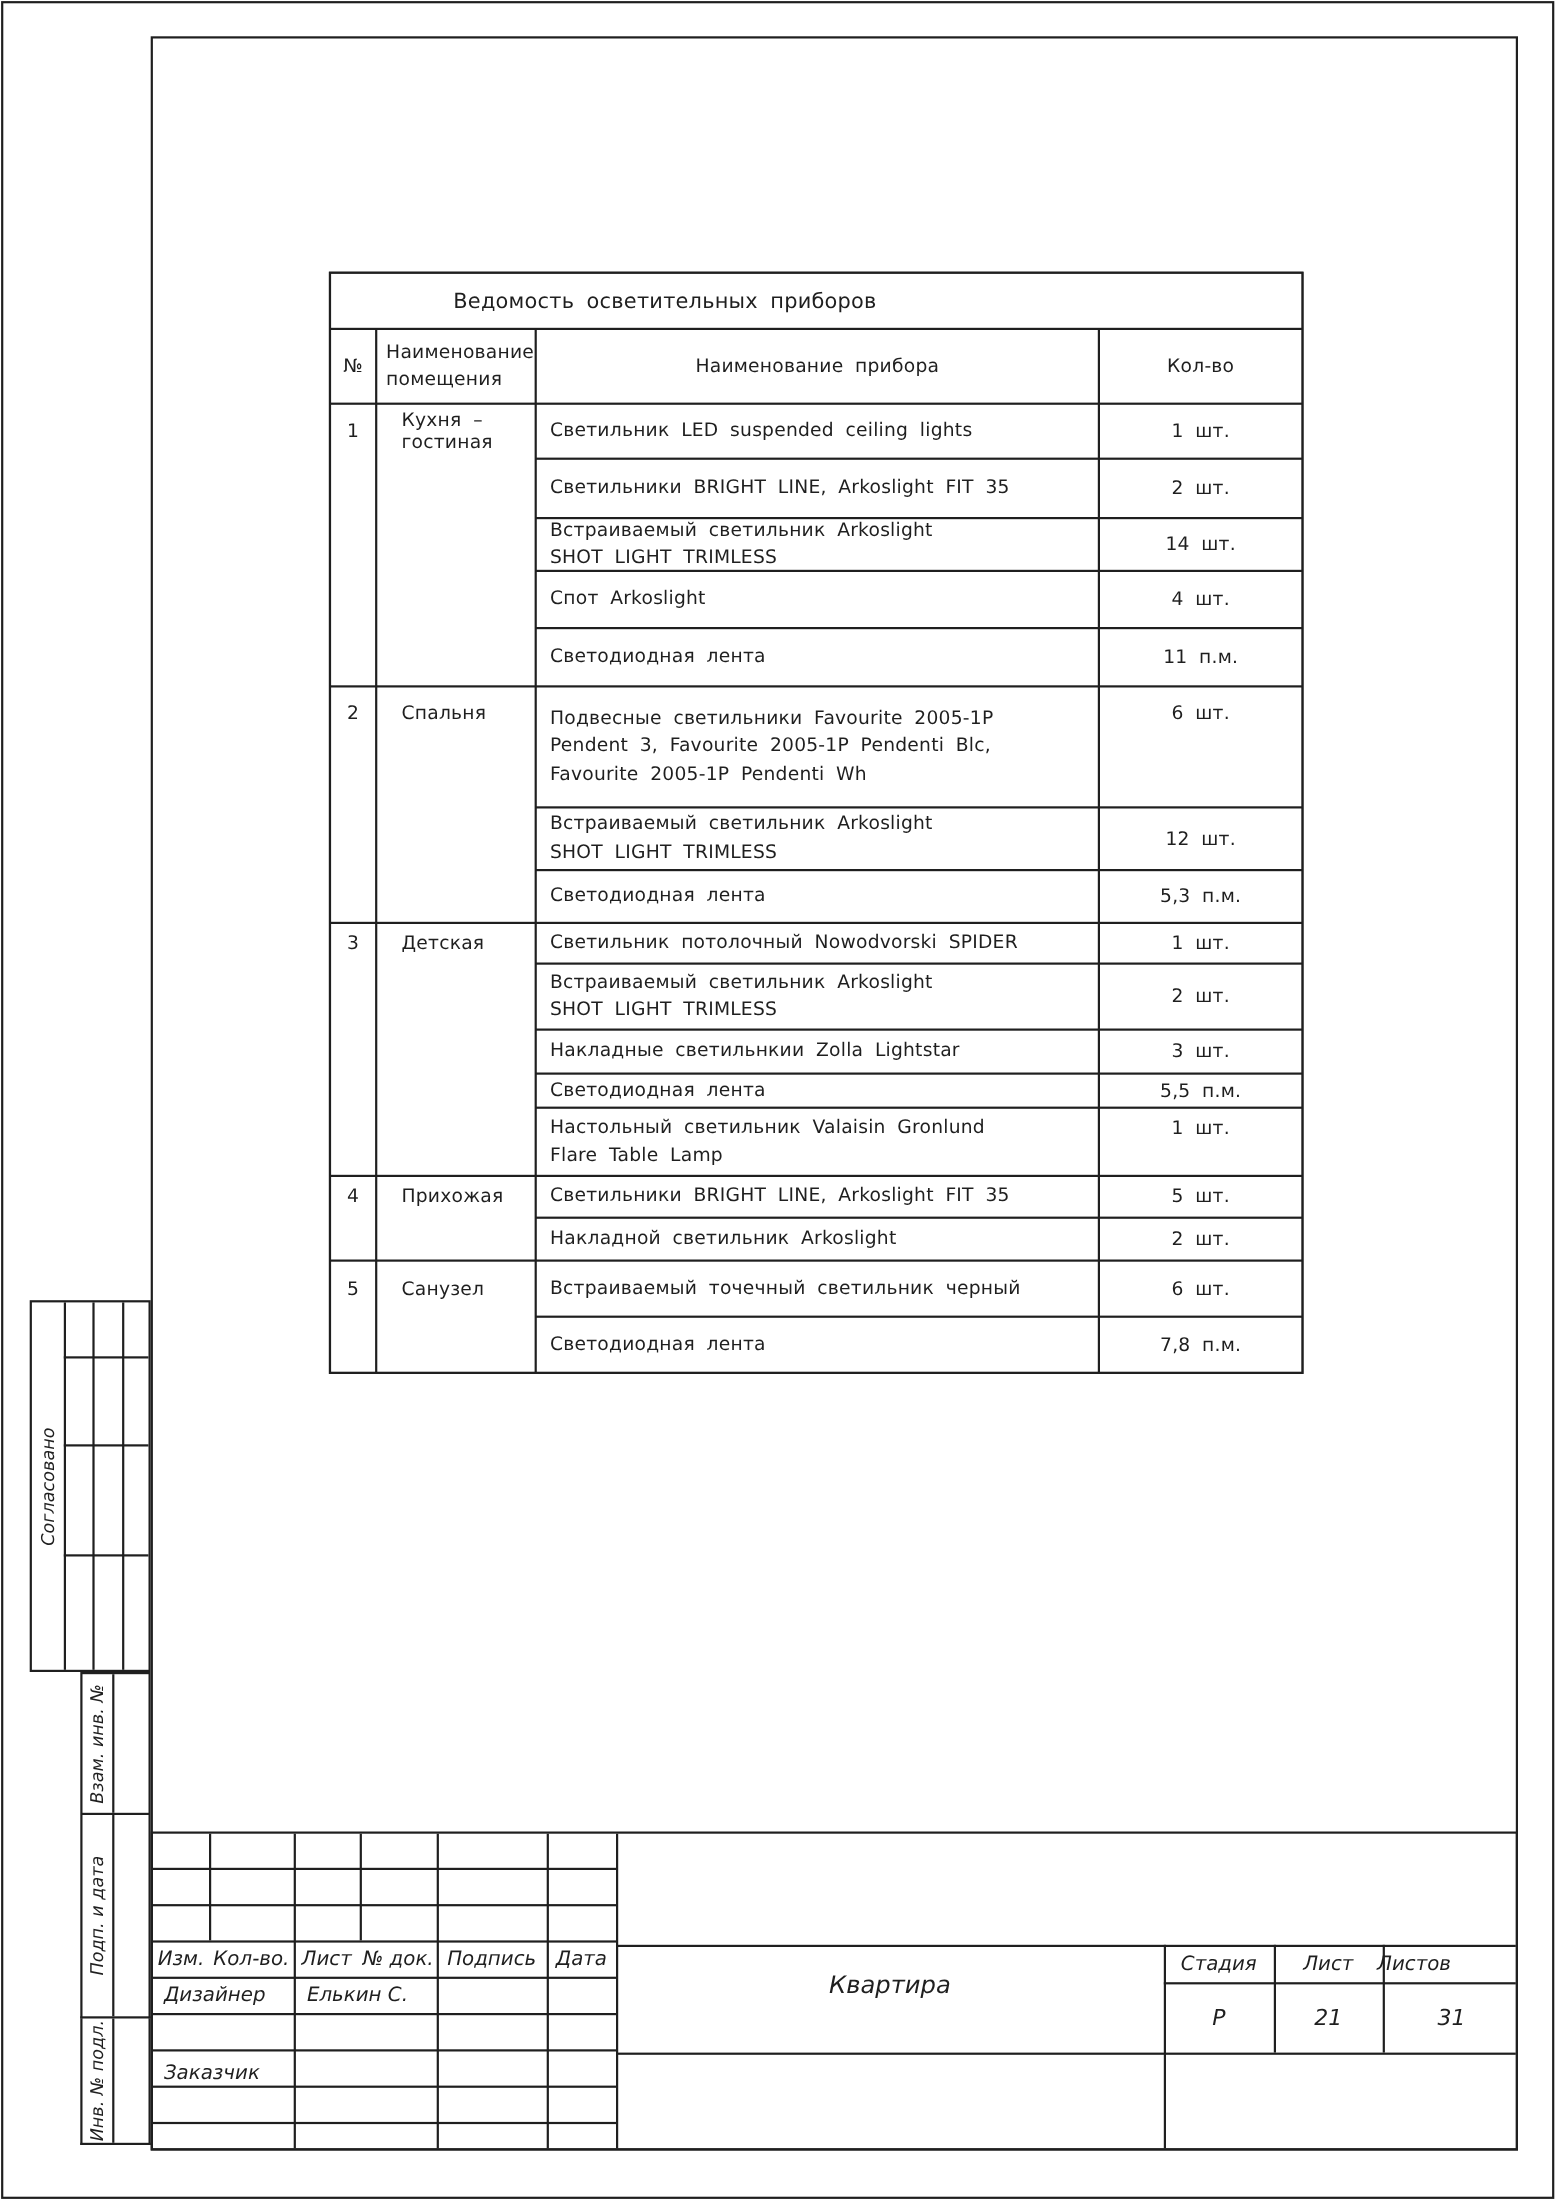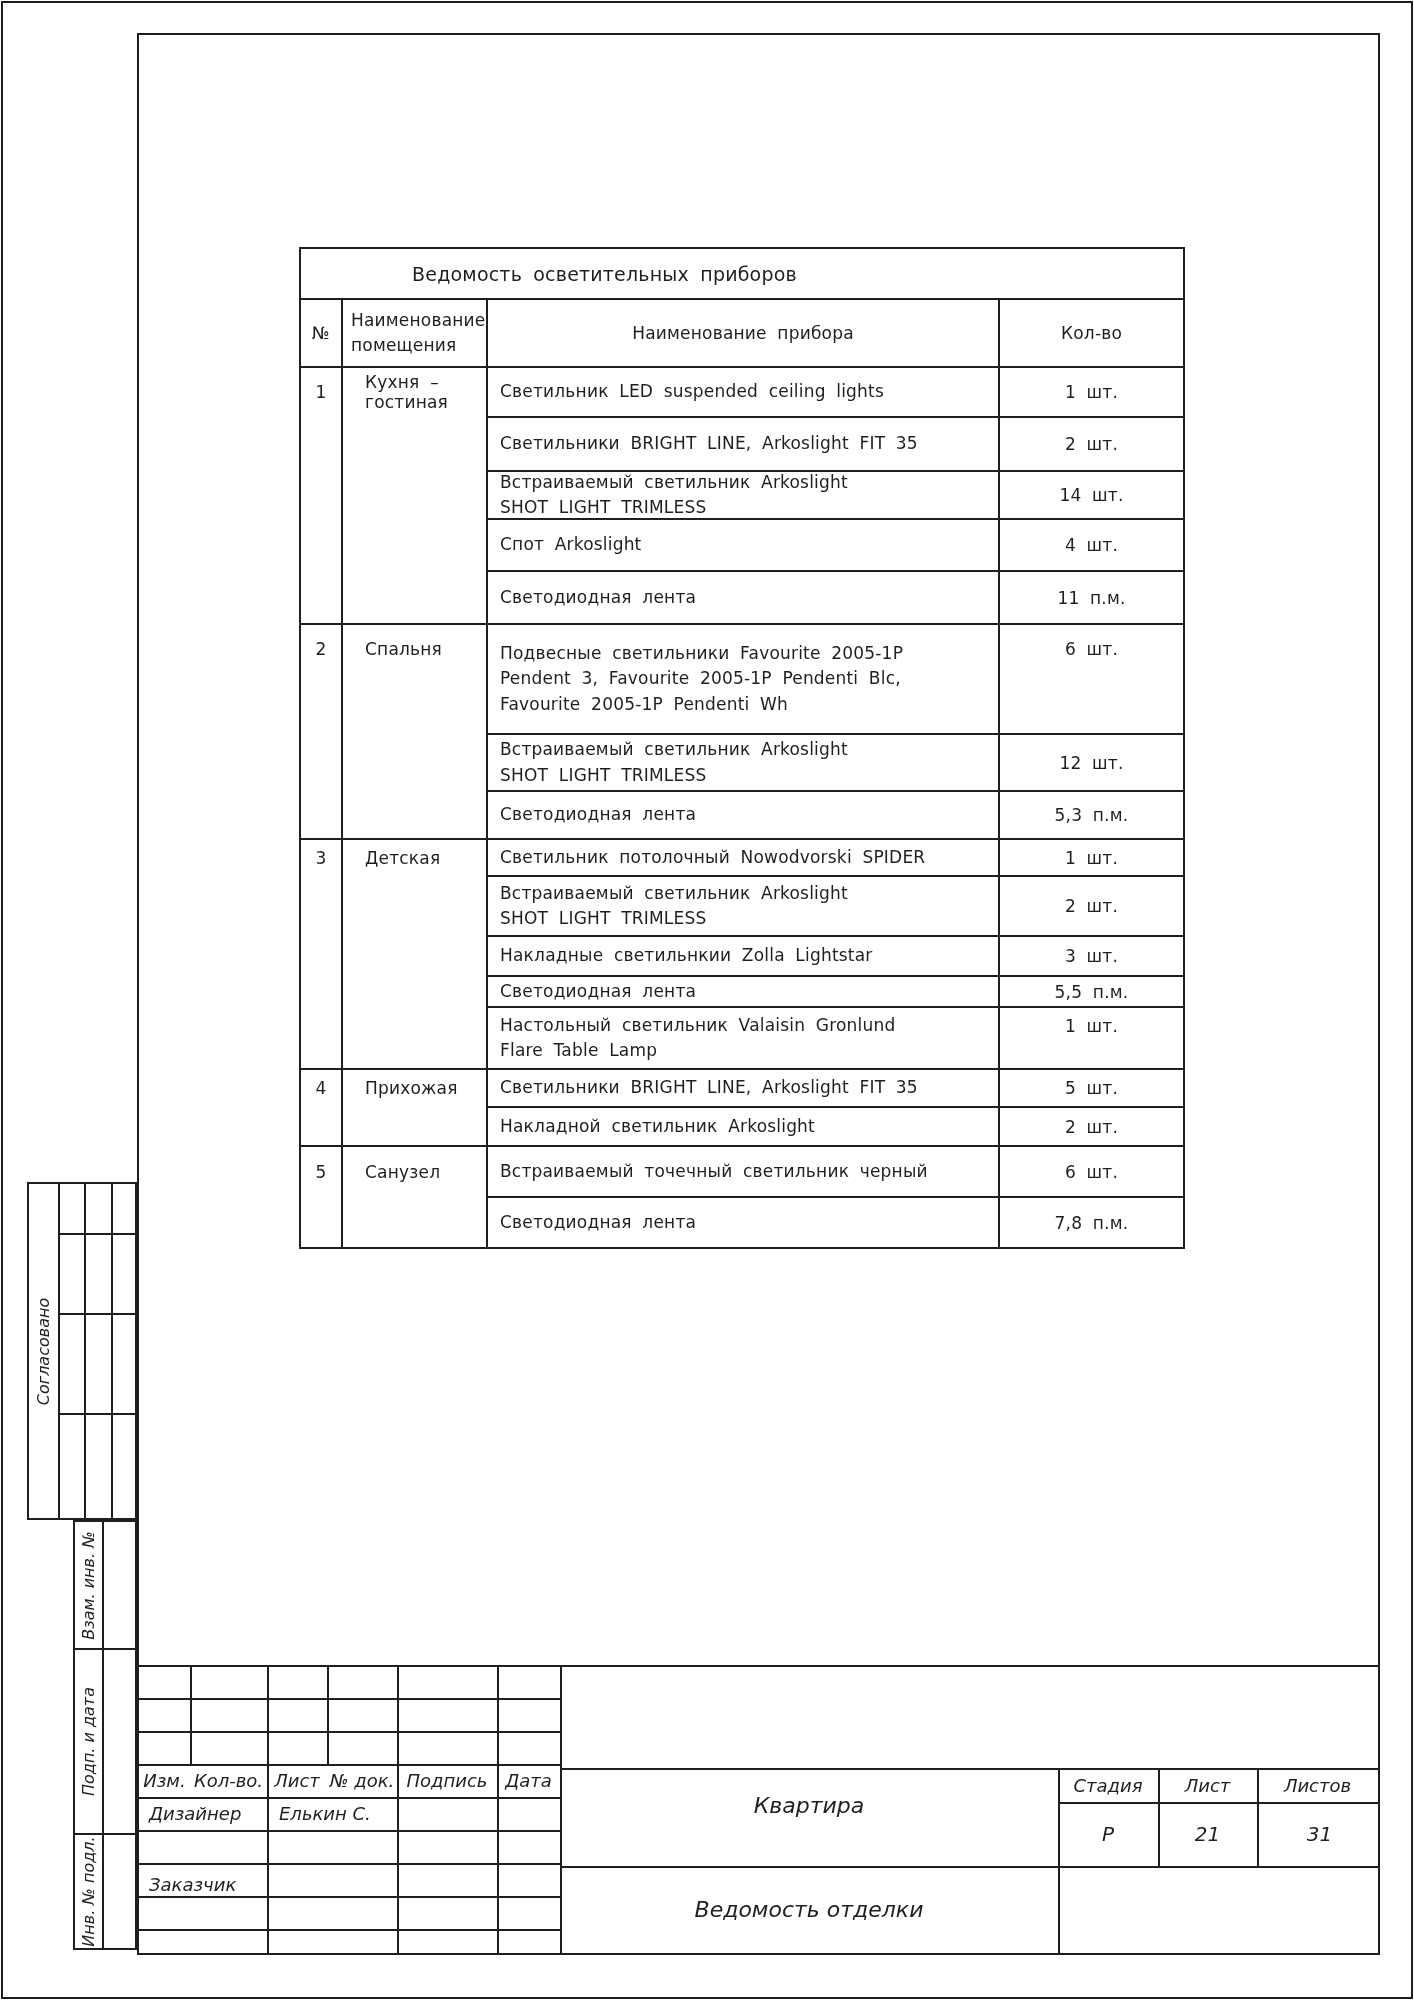--- a/index.html
+++ b/index.html
@@ -200,22 +200,21 @@
     <div class="cellt" style="left:128px;top:97px;width:60px;height:33px">Лист</div>
     <div class="cellt" style="left:188px;top:97px;width:70px;height:33px">№ док.</div>
     <div class="cellt" style="left:258px;top:97px;width:100px;height:32px">Подпись</div>
     <div class="cellt" style="left:358px;top:97px;width:63px;height:33px">Дата</div>
 
     <div class="cellt left" style="left:0;top:130px;width:128px;height:33px;padding-left:10px">Дизайнер</div>
     <div class="cellt left" style="left:128px;top:130px;width:130px;height:33px;padding-left:12px">Елькин С.</div>
     <div class="cellt left" style="left:0;top:196px;width:128px;height:43px;padding-left:10px">Заказчик</div>
 
     <div class="cellt t-big" style="left:421px;top:89px;width:498px;height:98px">Квартира</div>
-    <div class="cellt t-big" style="left:421px;top:199px;width:498px;height:87px">Ведомость отделки</div>
 
     <div class="cellt" style="left:919px;top:101px;width:100px;height:34px">Стадия</div>
     <div class="cellt" style="left:1019px;top:101px;width:99px;height:34px">Лист</div>
-    <div class="cellt" style="left:1118px;top:101px;width:121px;height:34px">Листов</div>
+    <div class="cellt" style="left:1086px;top:101px;width:121px;height:34px">Листов</div>
     <div class="cellt t-val" style="left:919px;top:135px;width:100px;height:64px">Р</div>
     <div class="cellt t-val" style="left:1019px;top:135px;width:99px;height:64px">21</div>
     <div class="cellt t-val" style="left:1110px;top:135px;width:141px;height:64px">31</div>
   </div>
 </div>
 
 </body></html>

